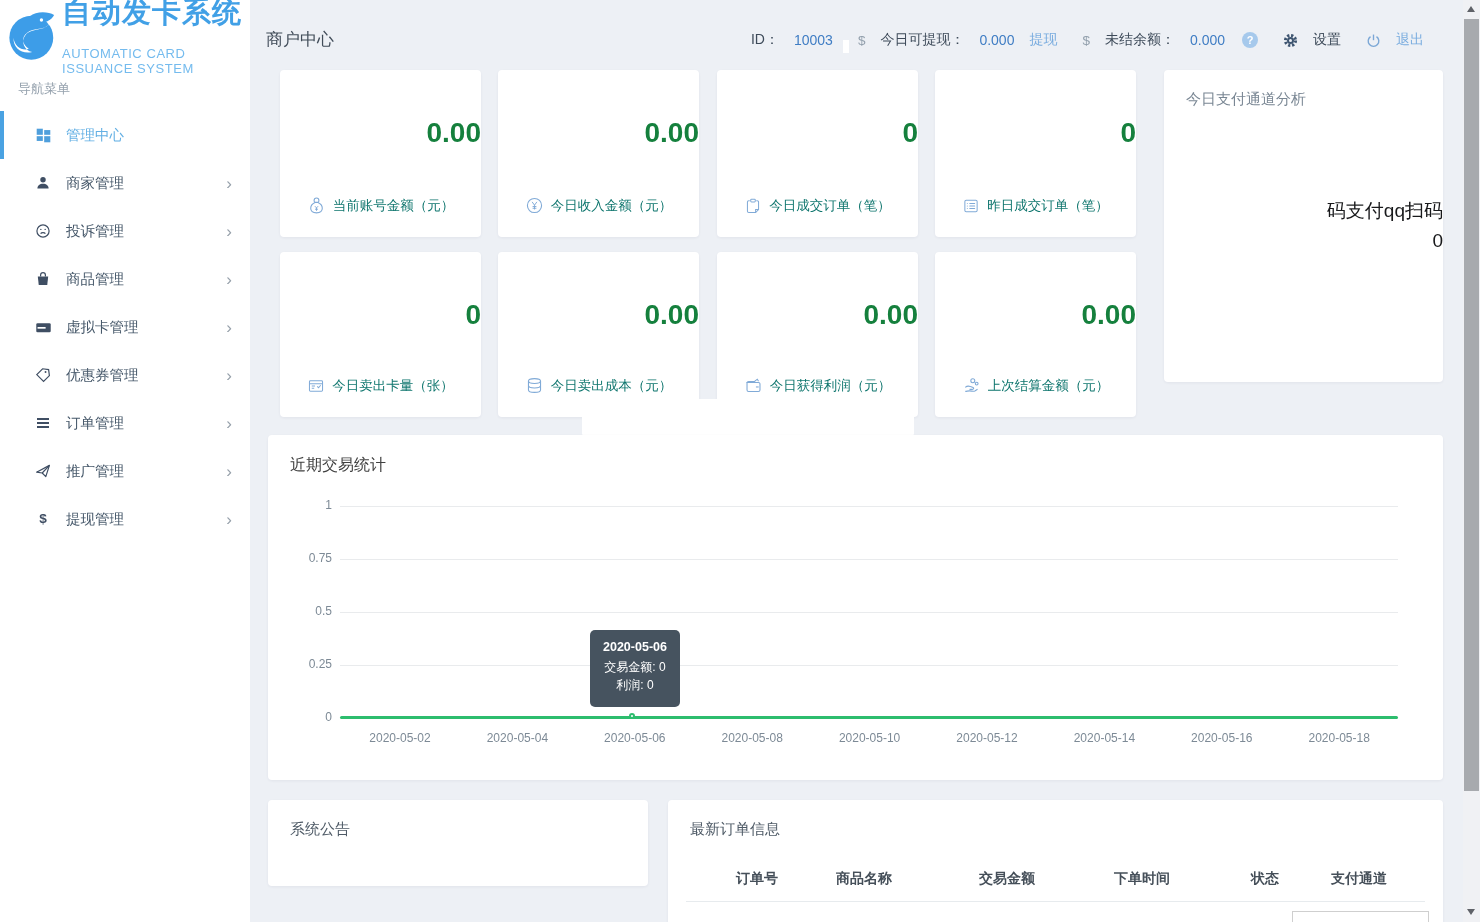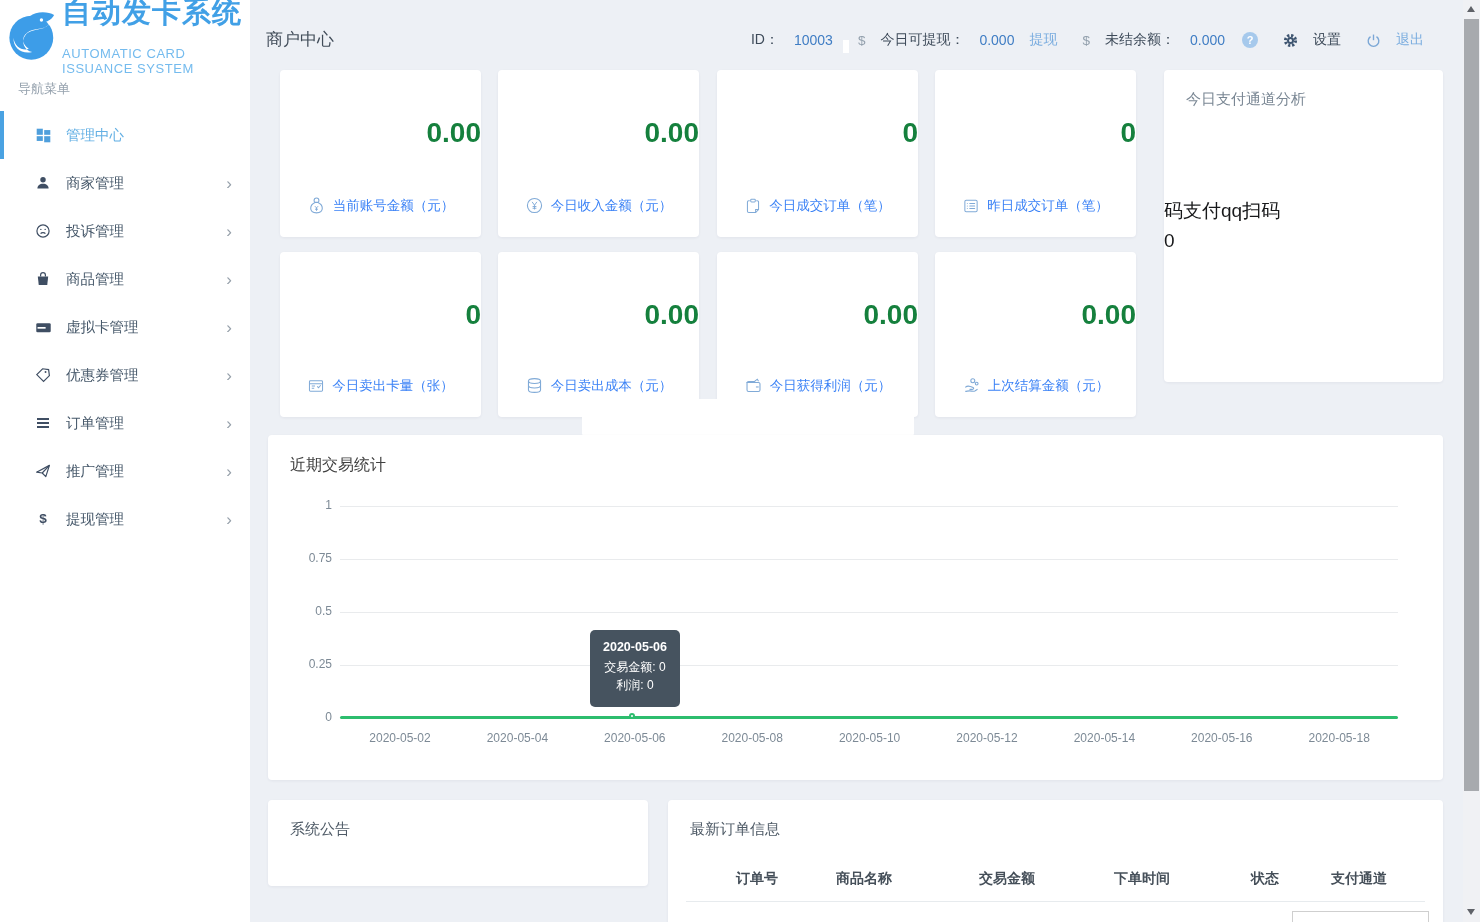--- a/index.html
+++ b/index.html
@@ -38,26 +38,26 @@
   .gear { color:#3e5570; display:flex; }
   .pow { color:#7ba7d6; display:flex; }
   .speck { position:absolute; left:843px; top:40px; width:6px; height:13px; background:#ffffff; }
 
   
   .panel { position:absolute; background:#fff; border-radius:4px; box-shadow:0 1px 3px rgba(30,40,60,0.06); }
   .stat-card { position:absolute; background:#fff; border-radius:4px; box-shadow:0 1px 3px rgba(30,40,60,0.06); }
   .stat-value { position:absolute; left:0; right:0; top:38%; transform:translateY(-50%); text-align:right; font-size:28px; font-weight:bold; color:#15803d; }
   .stat-foot { position:absolute; left:0; right:0; bottom:22px; display:flex; align-items:center; justify-content:center; gap:7px; }
   .stat-ic { color:#80aad7; display:flex; }
-  .stat-label { font-size:13.5px; color:#3b82f6; }
+  .stat-label { font-size:13.5px; color:#0f766e; }
 
   .panel-title { position:absolute; left:22px; top:20px; font-size:15px; color:#7a8794; }
 
   .channel-panel { left:1164px; top:70px; width:279px; height:312px; }
-  .channel-center { position:absolute; left:0; right:0; top:50%; transform:translateY(-50%); text-align:left; color:#18191b; font-size:19px; line-height:30px; }
+  .channel-center { position:absolute; left:0; right:0; top:50%; transform:translateY(-50%); text-align:right; color:#18191b; font-size:19px; line-height:30px; }
 
   .overlay-artifact { position:absolute; left:582px; top:399px; width:332px; height:37px; background:#ffffff; border-radius:3px; }
 
   
   .chart-panel { left:268px; top:435px; width:1175px; height:345px; }
   .chart-title { position:absolute; left:22px; top:20px; font-size:16px; color:#404040; }
   .gridline { position:absolute; left:72px; width:1058px; height:1px; background:#e9ebed; }
   .ytick { position:absolute; width:56px; text-align:right; font-size:12px; color:#7d8a96; }
   .xtick { position:absolute; top:296px; transform:translateX(-50%); font-size:12px; color:#7d8a96; }
   .dataline { position:absolute; left:72px; top:281px; width:1058px; height:3px; background:#2dbd6e; border-radius:2px; }

